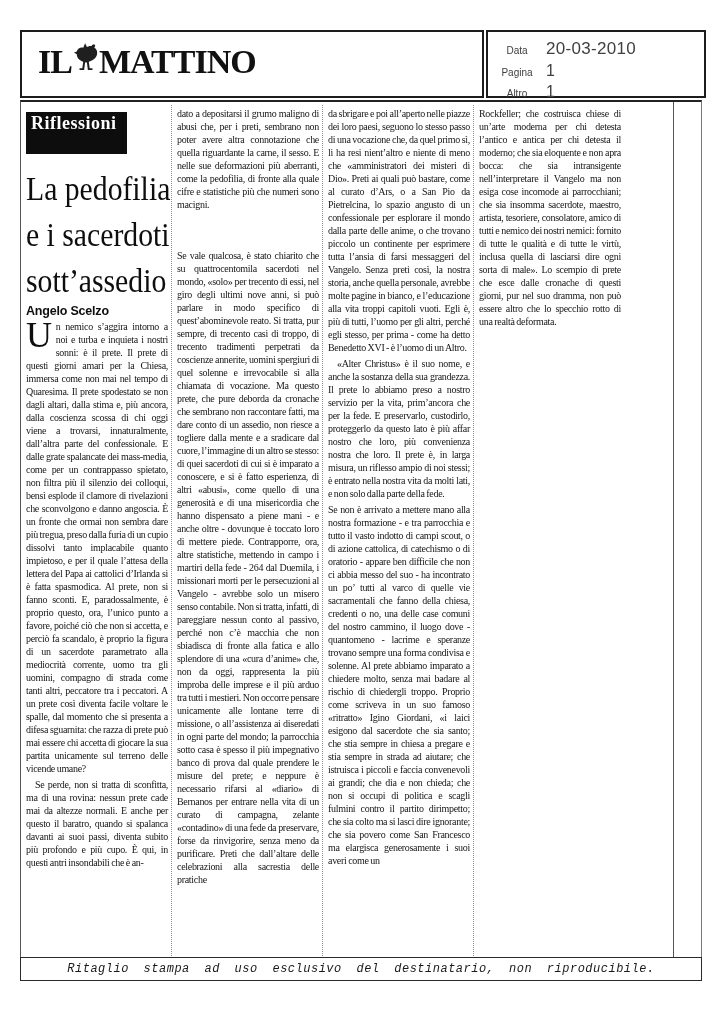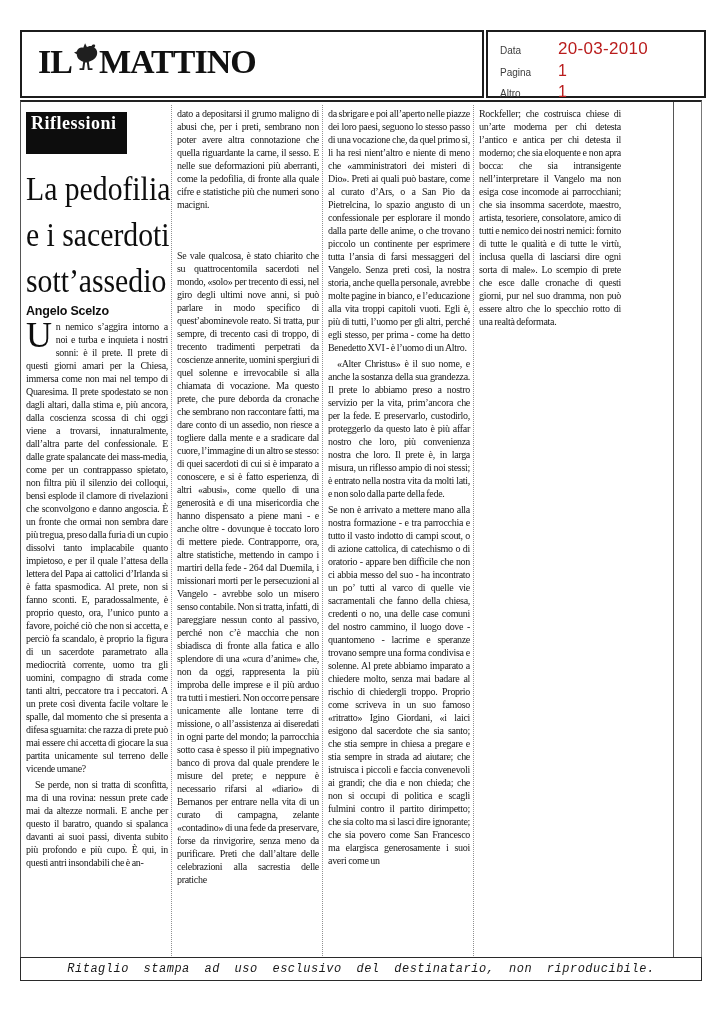--- a/index.html
+++ b/index.html
@@ -9,24 +9,24 @@
   
   .hdr-logo-box{position:absolute;left:20px;top:30px;width:460px;height:64px;
                 border:2px solid #1c1c1c;background:#fff;display:flex;align-items:center;}
   .masthead{display:flex;align-items:flex-start;padding-left:16px;
             font-family:"Liberation Serif",serif;font-weight:bold;font-size:34px;
             letter-spacing:-1px;color:#111;transform:scaleY(1.0);}
   .masthead .glyph{margin:0 1px 4px 2px;}
   .hdr-meta-box{position:absolute;left:486px;top:30px;width:216px;height:64px;
                 border:2px solid #1c1c1c;background:#fff;
                 font-family:"Liberation Sans",sans-serif;}
-  .meta-row{display:flex;align-items:baseline;padding-left:12px;margin-top:3px;}
+  .meta-row{display:flex;align-items:baseline;margin-top:3px;text-align:center;}
   .meta-row:first-child{margin-top:7px;}
   .meta-label{width:58px;font-size:10px;color:#3d3d3d;}
-  .meta-value{font-size:16px;color:#b91c1c;letter-spacing:0.3px;}
+  .meta-value{font-size:16px;color:#404040;letter-spacing:0.3px;}
   .meta-value.big{font-size:17px;}
 
   
   .content{position:absolute;left:20px;top:100px;width:680px;height:857px;
            border-top:2px solid #222;border-left:1px solid #555;border-right:1px solid #777;
            background:#fff;overflow:hidden;}
   .content-inner{position:absolute;left:5px;top:3px;display:flex;height:851px;overflow:hidden;}
   .vrule{position:absolute;left:652px;top:0;width:1px;height:857px;background:#555;}
 
   .col{width:142px;overflow:hidden;height:851px;padding:0 3px 0 0;}

